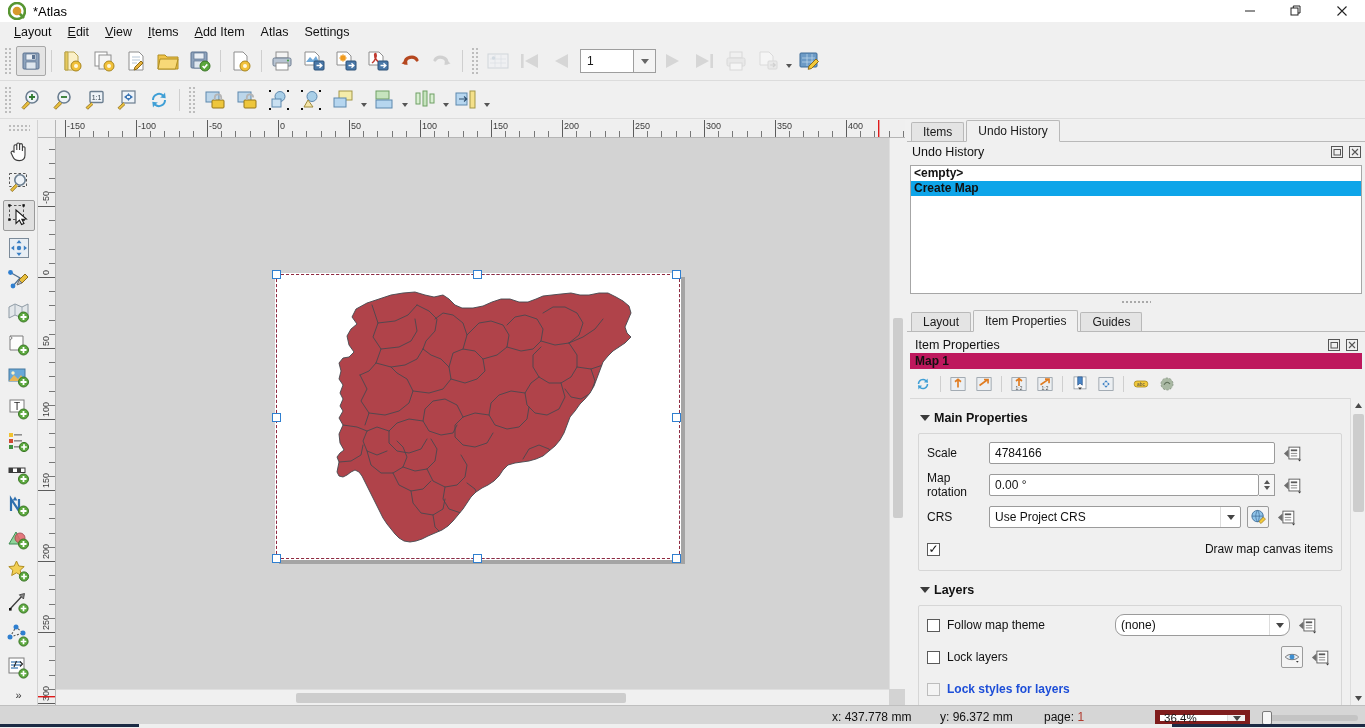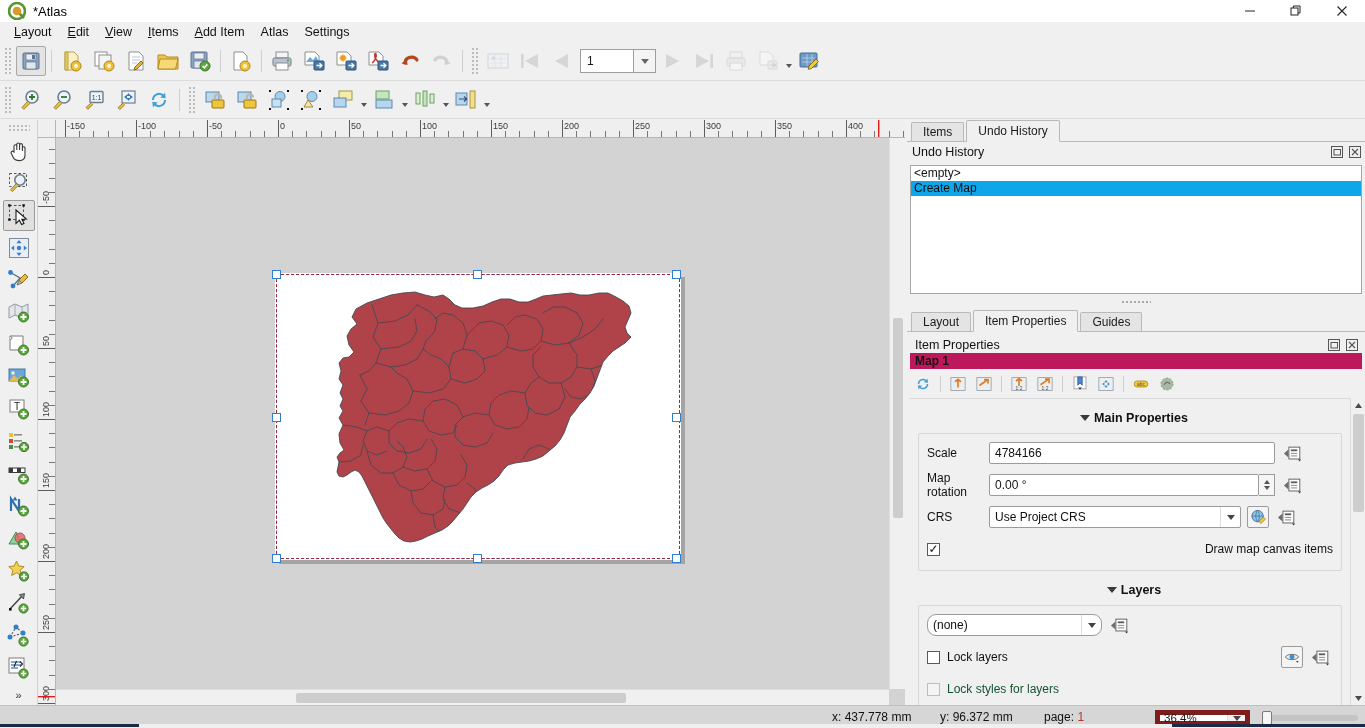--- a/index.html
+++ b/index.html
@@ -135,21 +135,21 @@
   .dtab.active{ background:#f0f0f0; height:22px; border-bottom:1px solid #f0f0f0; margin-bottom:-1px; }
 
   .dock-title{ display:flex; align-items:center; height:20px; padding-left:5px;
                font-size:12.5px; color:#111; }
   .dock-title .spacer{ flex:1; }
   .dock-btn{ width:15px; height:15px; margin-right:3px; display:flex; align-items:center;
              justify-content:center; cursor:default; }
 
   #undo-list{ position:absolute; left:910px; top:165px; width:452px; height:129px;
               background:#ffffff; border:1px solid #a6a6a6; overflow:hidden; }
-  .undo-row{ height:15px; line-height:15px; padding-left:3px; font-size:12px; color:#111; }
+  .undo-row{ height:15px; line-height:15px; padding-left:3px; font-size:12px; color:#111;font-weight:bold; }
   .undo-row.current{ background:#0ea5e9; }
 
   .dock-splitter{ position:absolute; left:910px; top:298px; width:452px; height:7px;
                   display:flex; align-items:center; justify-content:center; }
   .dock-splitter i{ width:30px; height:3px;
     background-image:radial-gradient(#a9a9a9 35%, transparent 36%);
     background-size:4px 4px; display:block; }
 
   #item-props-toolbar{ position:absolute; left:910px; top:371px; width:452px; height:26px;
                        display:flex; align-items:center; }
@@ -160,21 +160,21 @@
   #map1-header{ position:absolute; left:910px; top:353px; width:452px; height:16px;
                 background:#be185d; display:flex; align-items:center; padding-left:5px;
                 font-size:12px; font-weight:bold; color:#111; }
 
   #props-scroll{
     position:absolute; left:910px; top:398px; width:452px; height:307px;
     background:#f0f0f0; border-top:1px solid #d8d8d8; overflow:hidden;
   }
   #props-inner{ position:absolute; left:6px; top:0; width:432px; }
 
-  .grp-header{ display:flex; align-items:center; height:26px; margin-top:6px; cursor:default;justify-content:center; }
+  .grp-header{ display:flex; align-items:center; height:26px; margin-top:6px; cursor:default; }
   .grp-header .tri{ width:18px; display:flex; align-items:center; justify-content:center; }
   .grp-header .tri:after{ content:""; border-left:5px solid transparent; border-right:5px solid transparent;
                           border-top:6px solid #3a3a3a; }
   .grp-title{ font-size:12.5px; font-weight:bold; color:#111; }
 
   .grp-box{ border:1px solid #d6d6d6; border-radius:2px; margin:2px 6px 0 2px; padding:8px 8px 10px 8px; }
 
   .row{ display:flex; align-items:center; height:22px; margin-bottom:10px; }
   .row:last-child{ margin-bottom:0; }
   .row .lbl{ width:62px; font-size:12px; color:#111; flex:0 0 auto; }
@@ -201,21 +201,21 @@
           display:flex; align-items:center; justify-content:center; margin-left:6px; flex:0 0 auto; }
   .ovr{ width:24px; height:22px; margin-left:6px; display:flex; align-items:center;
         justify-content:center; flex:0 0 auto; cursor:default; }
 
   .chkrow{ display:flex; align-items:center; height:22px; }
   .chk{ width:13px; height:13px; border:1px solid #5a5a5a; background:#fff; margin-right:7px;
         display:flex; align-items:center; justify-content:center; flex:0 0 auto; }
   .chk.checked:after{ content:"✓"; font-size:12px; line-height:11px; color:#111; }
   .chk.dis{ border-color:#bdbdbd; background:#f4f4f4; }
   .chklbl{ font-size:12px; color:#111; }
-  .chklbl.dis{ color:#14532d; }
+  .chklbl.dis{ color:#1d4ed8;font-weight:bold; }
 
   #props-sb{ position:absolute; right:0; top:398px; width:15px; height:307px;
              background:#f0f0f0; border-left:1px solid #dcdcdc; }
 
   
   #statusbar{
     position:absolute; left:0; top:705px; width:1365px; height:23px;
     background:#d6d6d6; display:flex; align-items:center;
     border-top:1px solid #bfbfbf;
   }
@@ -1123,20 +1123,24 @@
         </div>
       </div>
 
       <div class="grp-header">
         <span class="tri"></span>
         <span class="grp-title">Layers</span>
       </div>
       <div class="grp-box">
 
         <div class="row">
+          <span class="chkrow" style="width:188px;">
+            <span class="chk"></span>
+            <span class="chklbl">Follow map theme</span>
+          </span>
           <span class="combo" style="width:175px;border-radius:9px;">
             <span class="cval">(none)</span>
             <span class="carr"></span>
           </span>
           <span class="ovr">
             <svg width="20" height="17" viewBox="0 0 22 18">
               <path d="M1 9 L6 4.5 v9 z" fill="#6e6e6e"></path>
               <rect x="6.5" y="2" width="12" height="13" fill="#fff" stroke="#5a5a5a"></rect>
               <rect x="8.6" y="4.5" width="7" height="2" fill="#5a5a5a"></rect>
               <rect x="8.6" y="8.3" width="7" height="1.3" fill="#9a9a9a"></rect>

